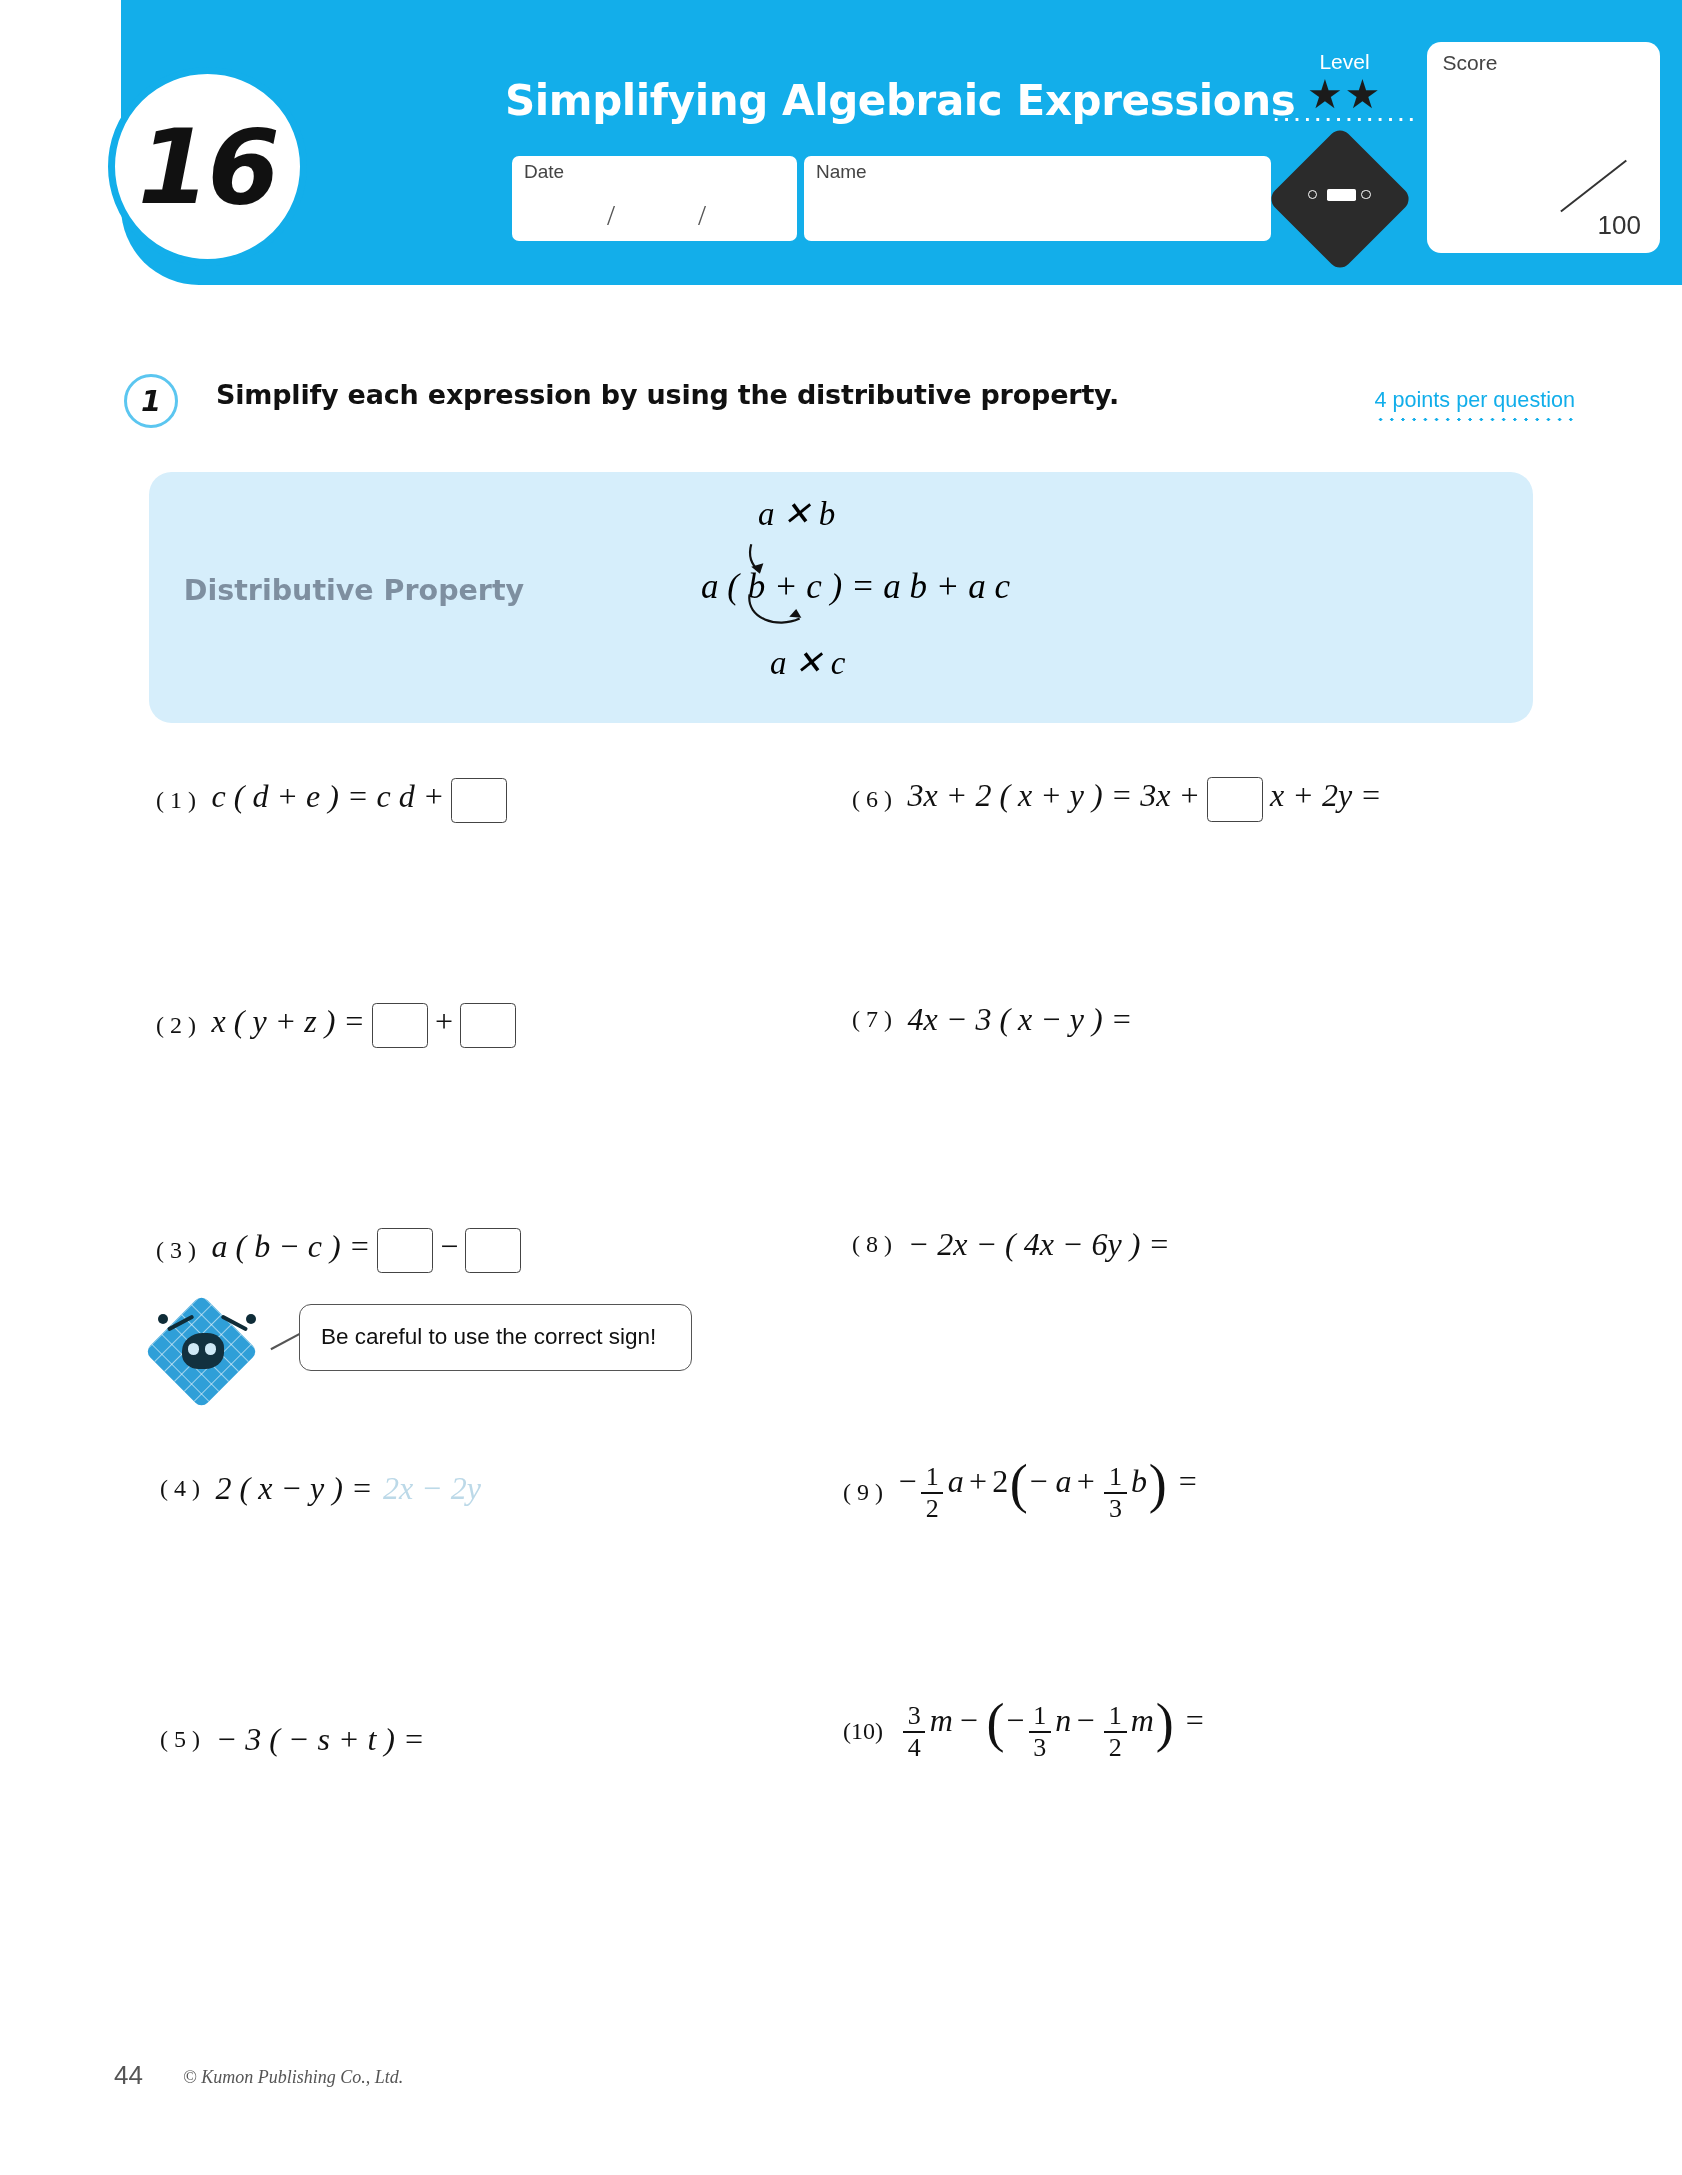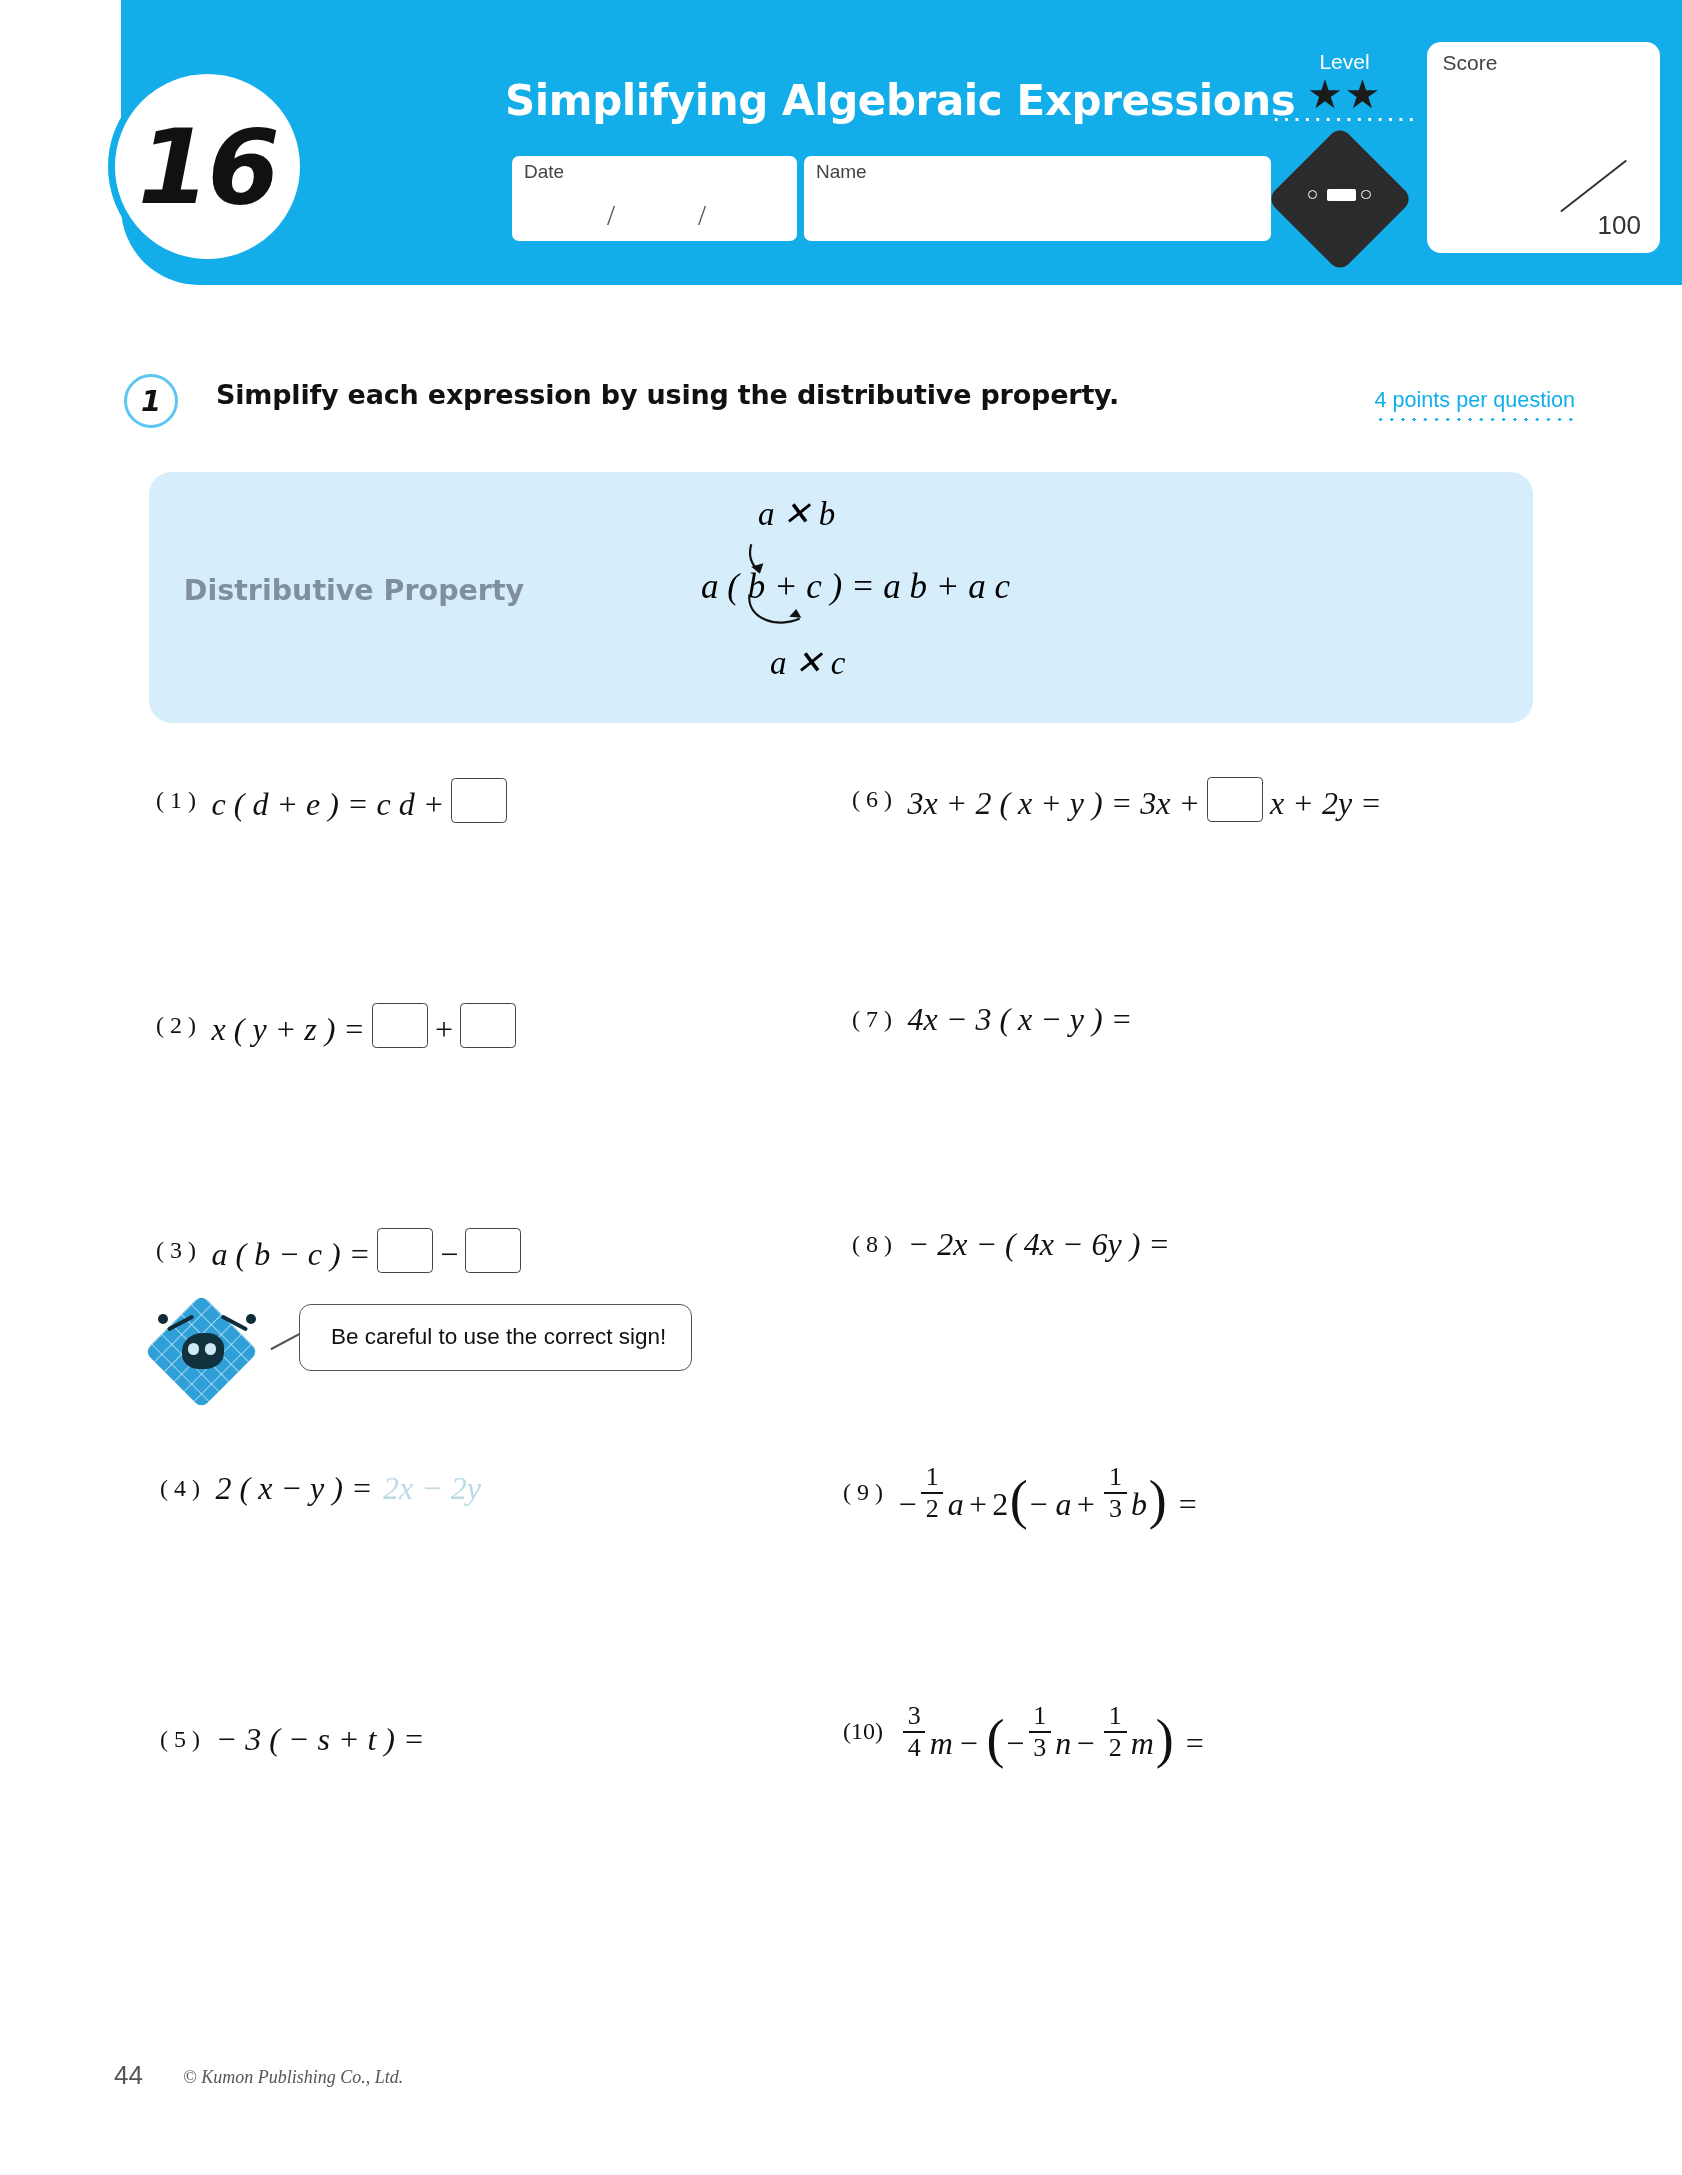--- a/index.html
+++ b/index.html
@@ -330,21 +330,21 @@
     font-size: 24px;
     color: #111111;
     font-family: "Liberation Serif", serif;
     margin-right: 15.6px;
   }
   .p-expr {
     font-size: 32px;
     font-style: italic;
     color: #111111;
     display: flex;
-    align-items: flex-end;
+    align-items: flex-start;
   }
   .p-expr .up { font-style: normal; }
   .answer-box {
     display: inline-block;
     width: 54px;
     height: 43px;
     border: 1.7px solid #444444;
     border-radius: 4.3px;
     background: #ffffff;
     margin: 0 7px;
@@ -395,21 +395,21 @@
     position: absolute;
     left: 169px;
     top: 8.6px;
     width: 393px;
     height: 67px;
     border: 1.7px solid #555555;
     border-radius: 12px;
     background: #ffffff;
     display: flex;
     align-items: center;
-    padding-left: 31px;
+    padding-left: 21px;
     box-sizing: border-box;
     font-size: 22.5px;
     color: #111111;
     font-family: "Liberation Sans", sans-serif;
   }
   .hint-tail {
     position: absolute;
     left: 138px;
     top: 42px;
     width: 48px;

